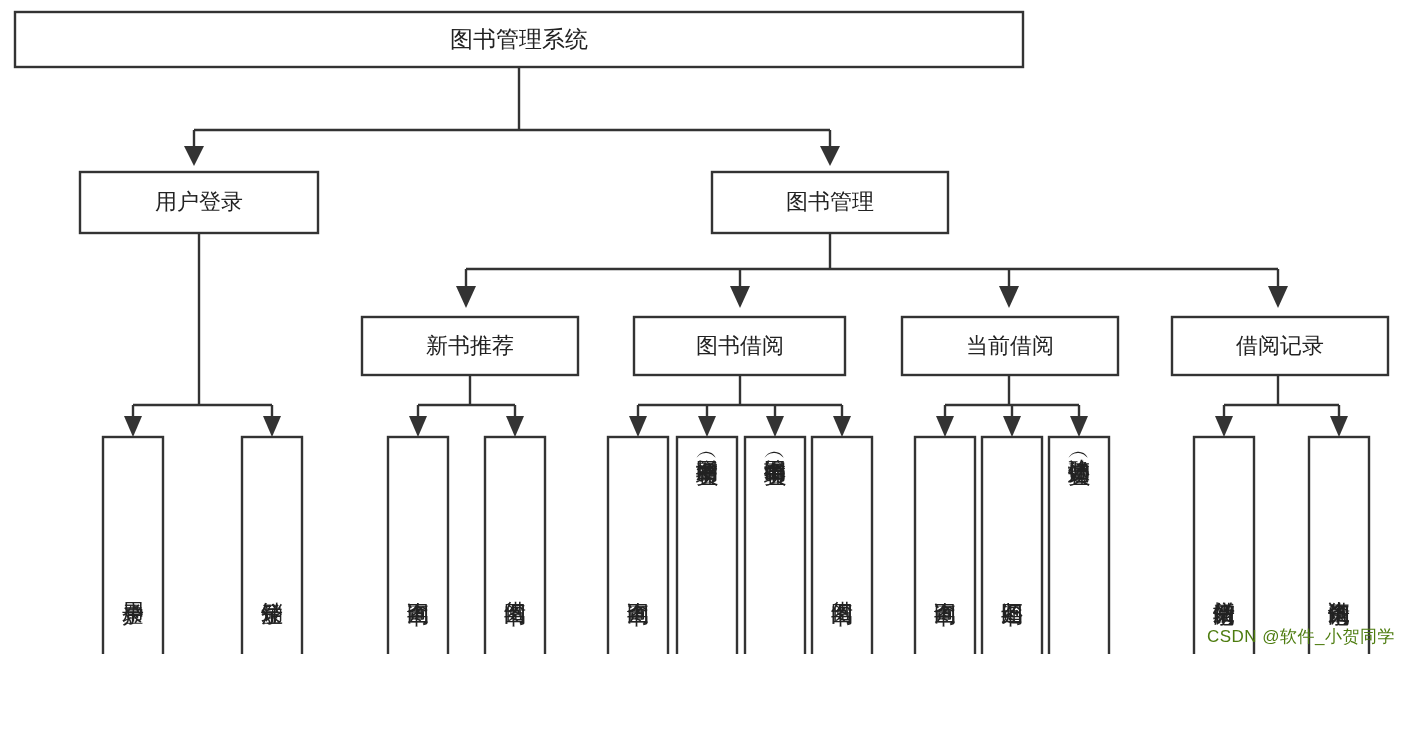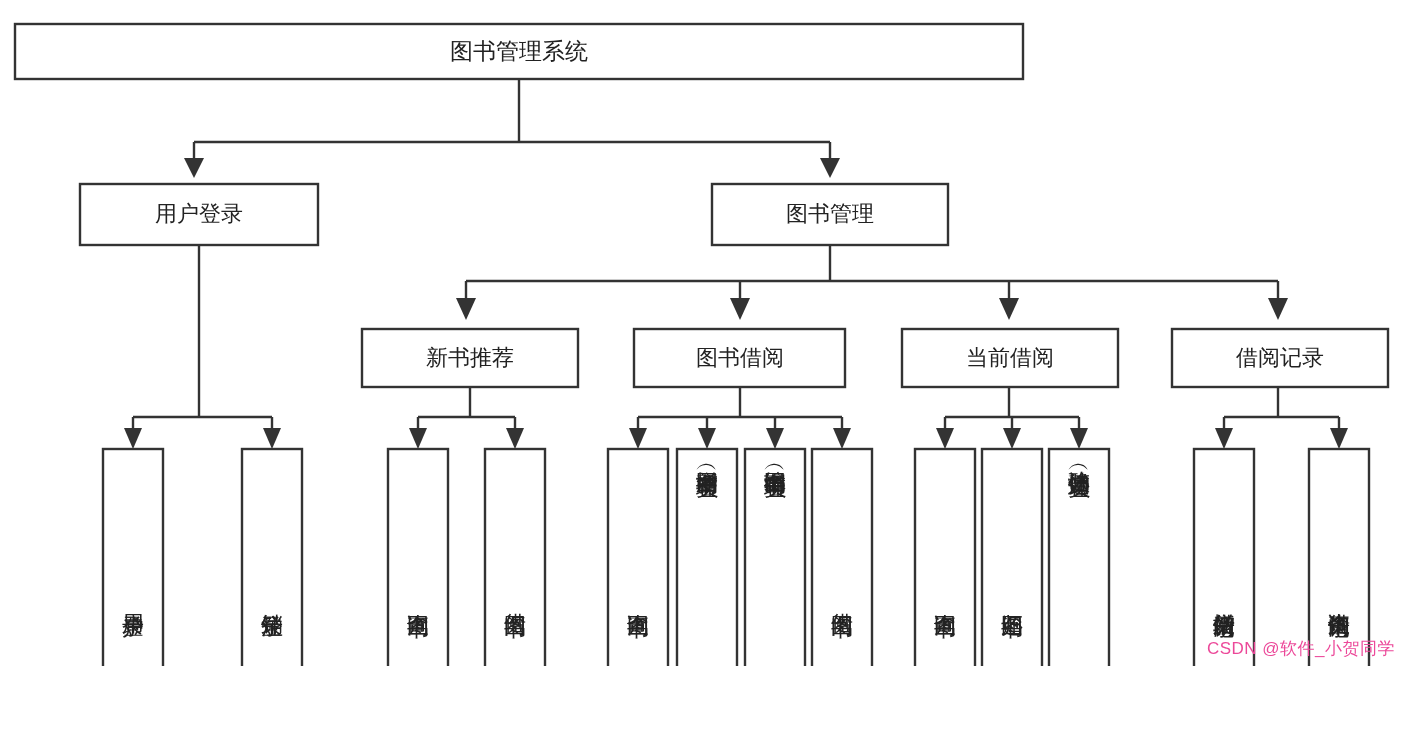--- a/index.html
+++ b/index.html
@@ -10,21 +10,20 @@
   }
   body {
     font-family: "Liberation Sans", "DejaVu Sans", sans-serif;
   }
   #diagram-root {
     position: relative;
     width: 1405px;
     height: 654px;
     background: #ffffff;
     overflow: hidden;
-    margin-top: 12px;
   }
   svg.diagram-canvas {
     position: absolute;
     left: 0;
     top: 0;
     width: 1405px;
     height: 747px;
     display: block;
   }
   .node-box {
@@ -59,21 +58,21 @@
     writing-mode: vertical-rl;
     text-orientation: upright;
     letter-spacing: 1px;
   }
   .watermark {
     position: absolute;
     right: 10px;
     bottom: 6px;
     font-family: "Liberation Sans", "DejaVu Sans", sans-serif;
     font-size: 17px;
-    color: #ec4899;
+    color: #4d7c0f;
     white-space: nowrap;
     letter-spacing: 0.5px;
     pointer-events: none;
   }
 </style>
 </head>
 <body>
 
 <div id="diagram-root">
 

